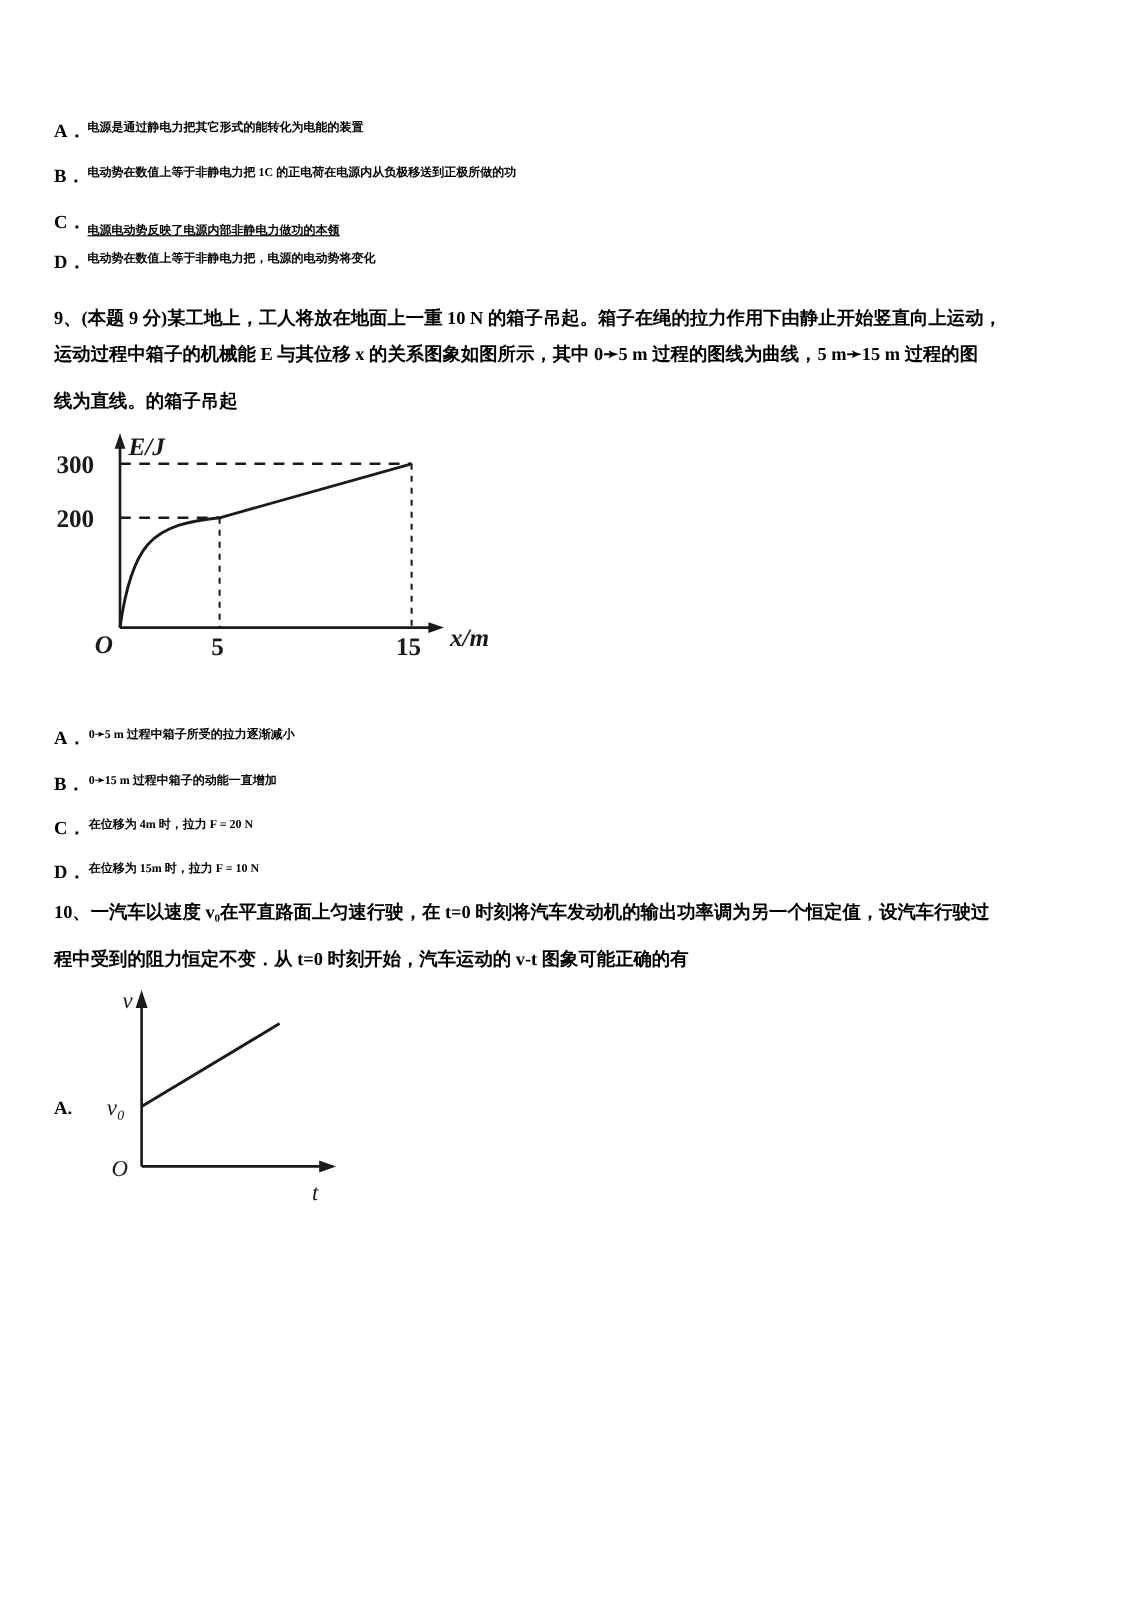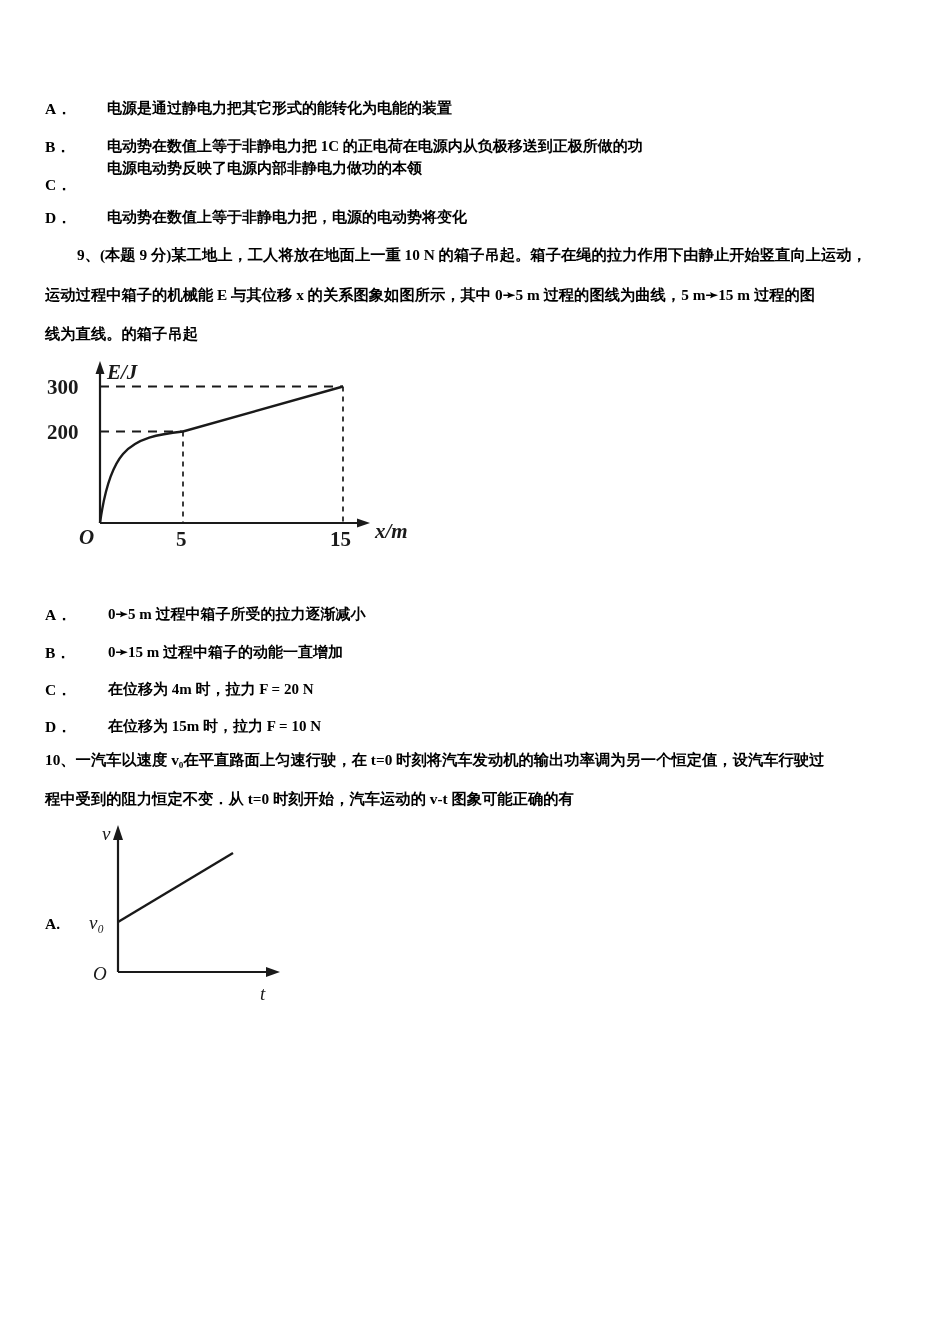--- a/index.html
+++ b/index.html
@@ -24,24 +24,23 @@
   }
   .opt-letter {
     position: absolute;
     font-size: 15.5px;
     font-weight: 700;
     font-family: "Liberation Serif", "DejaVu Serif", serif;
     white-space: nowrap;
   }
   .opt-text {
     position: absolute;
-    font-size: 15px;
+    font-size: 10px;
     font-weight: 700;
     white-space: nowrap;
-    margin-left: 34px;
   }
   .qline {
     position: absolute;
     font-size: 15.3px;
     font-weight: 700;
     white-space: nowrap;
   }
 
   
   .figure {
@@ -89,26 +88,26 @@
 
 <div class="page">
 
   <div class="opt-letter" style="left:45px; top:99px;">A．</div>
   <div class="opt-text" style="left:73px; top:99px;">电源是通过静电力把其它形式的能转化为电能的装置</div>
 
   <div class="opt-letter" style="left:45px; top:137px;">B．</div>
   <div class="opt-text" style="left:73px; top:137px;text-align:center;">电动势在数值上等于非静电力把 1C 的正电荷在电源内从负极移送到正极所做的功</div>
 
   <div class="opt-letter" style="left:45px; top:175px;">C．</div>
-  <div class="opt-text" style="left:73px; top:159px;">电源电动势反映了电源内部非静电力做功的本领</div>
+  <div class="opt-text" style="left:73px; top:185px;text-decoration:underline;">电源电动势反映了电源内部非静电力做功的本领</div>
 
   <div class="opt-letter" style="left:45px; top:208px;">D．</div>
   <div class="opt-text" style="left:73px; top:208px;">电动势在数值上等于非静电力把，电源的电动势将变化</div>
 
-  <div class="qline" style="left:45px; top:245px;margin-left:32px;">9、(本题 9 分)某工地上，工人将放在地面上一重 10 N 的箱子吊起。箱子在绳的拉力作用下由静止开始竖直向上运动，</div>
+  <div class="qline" style="left:45px; top:255px;">9、(本题 9 分)某工地上，工人将放在地面上一重 10 N 的箱子吊起。箱子在绳的拉力作用下由静止开始竖直向上运动，</div>
   <div class="qline" style="left:45px; top:285px;font-family:Liberation Serif, serif;">运动过程中箱子的机械能 E 与其位移 x 的关系图象如图所示，其中 0➛5 m 过程的图线为曲线，5 m➛15 m 过程的图</div>
   <div class="qline" style="left:45px; top:324px;">线为直线。的箱子吊起</div>
 
   <div class="figure" style="left:45px; top:355px; width:400px; height:200px;text-decoration:underline;">
     <svg width="400" height="200" viewBox="0 0 400 200">
 
       <line class="axis" x1="55" y1="168" x2="55" y2="17"></line>
       <polygon class="arrowhead" points="55,6 50.5,19 59.5,19"></polygon>
 
       <line class="axis" x1="55" y1="168" x2="314" y2="168"></line>

